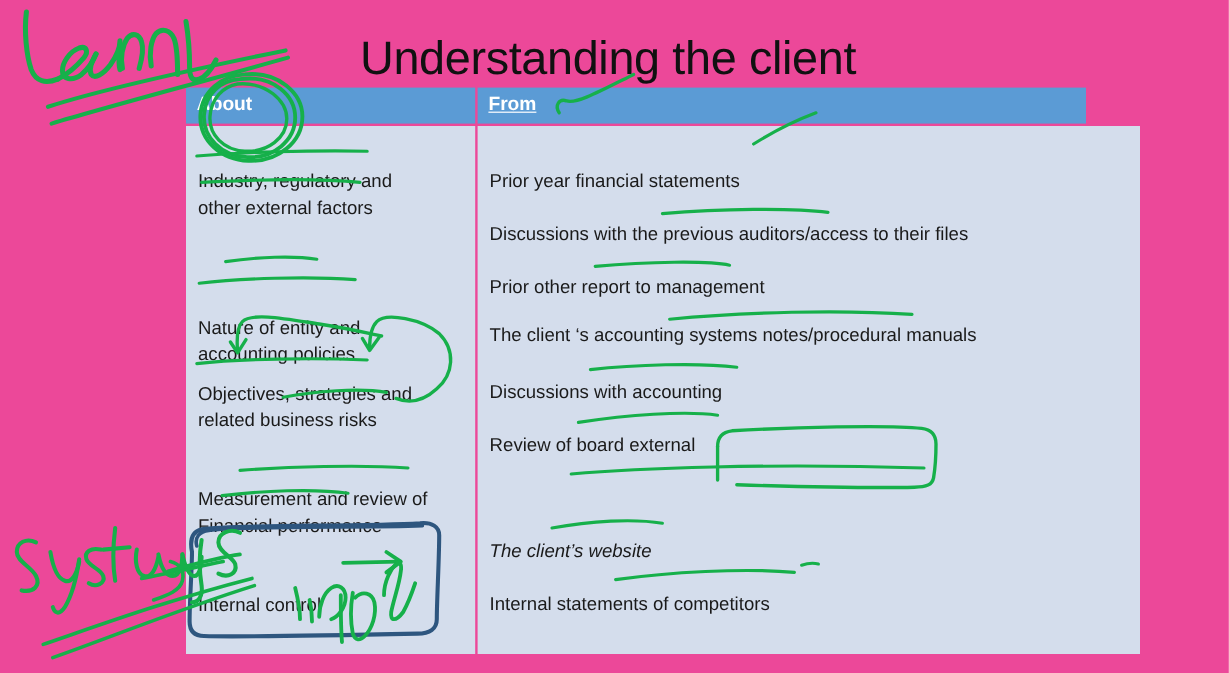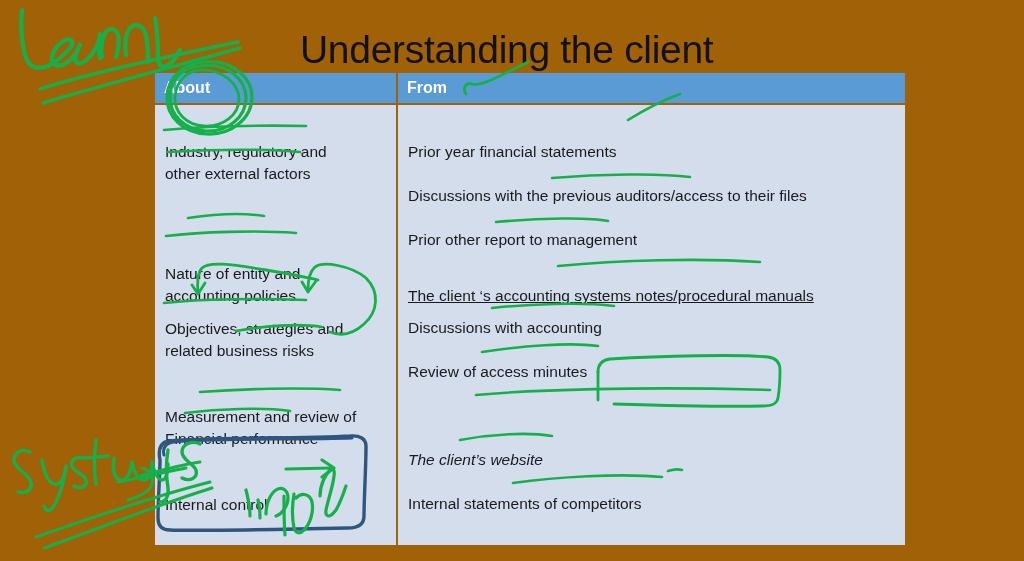--- a/index.html
+++ b/index.html
@@ -14,21 +14,21 @@
     overflow: hidden;
     font-family: "Liberation Sans", sans-serif;
     -webkit-font-smoothing: antialiased;
   }
 
   #slide {
     position: absolute;
     left: 0; top: 0;
     width: 1024px;
     height: 561px;
-    background: #a16207;
+    background: #ec4899;
   }
 
   
   #slide-title {
     position: absolute;
     left: 300px;
     top: 27px;
     width: 600px;
     font-size: 39px;
     line-height: 46px;
@@ -58,38 +58,38 @@
     height: 30px;
     background: #5B9BD5;
     color: #ffffff;
     font-weight: bold;
     font-size: 16px;
     line-height: 30px;
     box-sizing: border-box;
     padding-left: 9px;
   }
   .th.col-a { width: 241px; margin-right: 2px; }
-  .th.col-b { width: 507px; }
+  .th.col-b { width: 507px; text-decoration: underline; }
 
   .table-body {
     position: absolute;
     left: 0;
     top: 32px;
     width: 750px;
     height: 440px;
   }
   .cell-col {
     position: absolute;
     top: 0;
     height: 440px;
     background: #D4DDEC;
     box-sizing: border-box;
   }
   .cell-col.col-a { left: 0; width: 241px; }
-  .cell-col.col-b { left: 243px; width: 507px; }
+  .cell-col.col-b { left: 243px; width: 552px; }
 
   .item {
     position: absolute;
     font-size: 15.5px;
     line-height: 21px;
     color: #1A1A1A;
     left: 10px;
     right: 6px;
   }
   .item.two-line { line-height: 21.5px; }
@@ -126,23 +126,23 @@
         <div class="item two-line" style="top:125px;margin-top:33px;">Nature of entity and<br>accounting policies</div>
         <div class="item two-line" style="top:213px;">Objectives, strategies and<br>related business risks</div>
         <div class="item two-line" style="top:301px;">Measurement and review of<br>Financial performance</div>
         <div class="item" style="top:389px;">Internal control</div>
       </div>
 
       <div class="cell-col col-b">
         <div class="item" style="top:36px;">Prior year financial statements</div>
         <div class="item" style="top:80px;">Discussions with the previous auditors/access to their files</div>
         <div class="item" style="top:124px;">Prior other report to management</div>
-        <div class="item" style="top:180px;text-decoration:underline;">The client ‘s accounting systems notes/procedural manuals</div>
+        <div class="item" style="top:164px;">The client ‘s accounting systems notes/procedural manuals</div>
         <div class="item" style="top:212px;">Discussions with accounting</div>
-        <div class="item" style="top:256px;">Review of access minutes</div>
+        <div class="item" style="top:256px;">Review of board external</div>
         <div class="item" style="top:344px;font-style:italic;">The client’s  website</div>
         <div class="item" style="top:388px;">Internal statements of competitors</div>
       </div>
 
     </div>
   </div>
 
   <svg id="ink-layer" viewBox="0 0 1024 561">
 
     <g>

